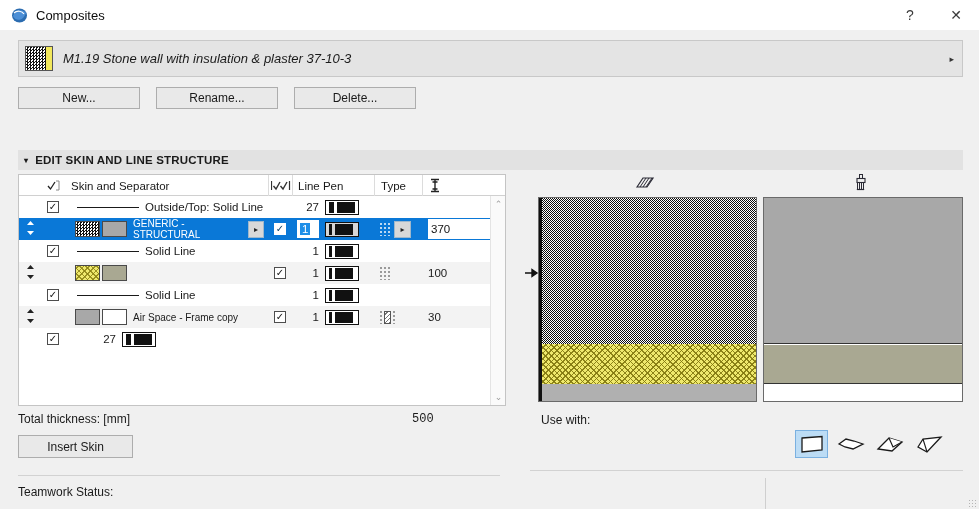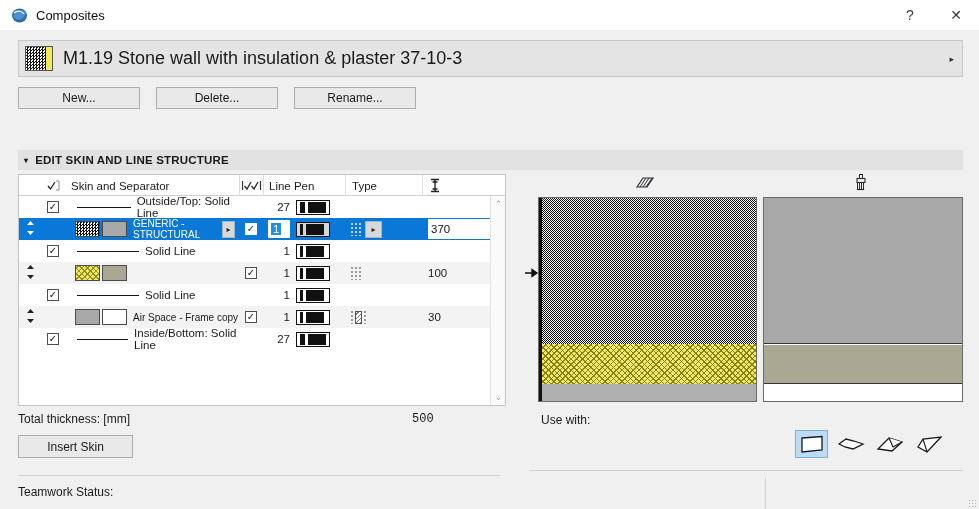--- a/index.html
+++ b/index.html
@@ -37,21 +37,21 @@
     position:absolute; left:18px; top:10px; width:945px; height:37px;
     background:#e4e4e4; border:1px solid #c8c8c8;
     display:flex; align-items:center;
   }
   .name-swatch {
     width:28px; height:25px; margin-left:6px; border:1px solid #555;
     background:
       linear-gradient(to right, transparent 0 78%, #f2e85c 78% 100%),
       repeating-conic-gradient(#111 0% 25%, #ffffff 0% 50%) 0 0/3px 3px;
   }
-  .name-text { margin-left:10px; font-size:18px; }
+  .name-text { margin-left:10px; font-size:13px;font-style:italic; }
   .name-arrow { position:absolute; right:8px; font-size:9px; color:#333; }
 
   
   .btn {
     background:#e9e9e9; border:1px solid #adadad;
     font-family:"Liberation Sans", sans-serif; font-size:12px;
     display:flex; align-items:center; justify-content:center;
     color:#1a1a1a; cursor:default; user-select:none;
   }
   .row-btns { position:absolute; left:18px; top:57px; display:flex; gap:16px; }
@@ -75,21 +75,21 @@
     border-bottom:1px solid #d0d0d0; font-size:11.5px;
   }
   .th { display:flex; align-items:center; height:21px; }
   .th-sep { border-left:1px solid #dcdcdc;text-align:right; }
   .c-handle { width:22px; justify-content:center; }
   .c-chk    { width:24px; justify-content:center; }
   .c-name   { flex:1; padding-left:6px; }
   .c-vis    { width:24px; justify-content:center; }
   .c-pen    { width:82px; padding-left:5px; }
   .c-type   { width:48px; padding-left:6px; }
-  .c-thick  { width:83px; padding-left:6px;margin-left:29px; }
+  .c-thick  { width:83px; padding-left:6px; }
 
   .tbody { position:absolute; top:21px; left:0; right:0; bottom:0; background:#fff; }
   .trow {
     display:flex; height:22px; align-items:center;
     font-size:11.5px; background:#fff;
   }
   .trow.alt { background:#f3f3f3; }
   .trow.selected { background:#0a78d7; color:#fff; }
   .cell { display:flex; align-items:center; height:22px; }
 
@@ -224,22 +224,22 @@
 <div class="dialog-body">
 
   <div class="name-bar">
     <div class="name-swatch"></div>
     <div class="name-text">M1.19 Stone wall with insulation &amp; plaster 37-10-3</div>
     <div class="name-arrow">▸</div>
   </div>
 
   <div class="row-btns">
     <div class="btn">New...</div>
+    <div class="btn">Rename...</div>
     <div class="btn">Delete...</div>
-    <div class="btn">Rename...</div>
   </div>
 
   <div class="section-hdr">
     <span class="tri">▾</span>
     <span>EDIT SKIN AND LINE STRUCTURE</span>
   </div>
 
   <div class="table-wrap">
     <div class="thead">
       <div class="th c-handle"></div>
@@ -446,24 +446,20 @@
             </span>
         </div>
         <div class="cell c-thick">30</div>
       </div>
 
       <div class="trow">
         <div class="cell c-handle"></div>
         <div class="cell c-chk">
           <span class="cbx">✓</span>
         </div>
-        <div class="cell c-name">
-          <span class="lineprev"></span>
-          <span class="sep-label">Inside/Bottom: Solid Line</span>
-        </div>
         <div class="cell c-vis"></div>
         <div class="cell c-pen">
           <span class="pennum">27</span>
           <span class="penbox thick">
               <span class="bar"></span>
               <span class="blk"></span>
             </span>
         </div>
         <div class="cell c-type"></div>
         <div class="cell c-thick"></div>

